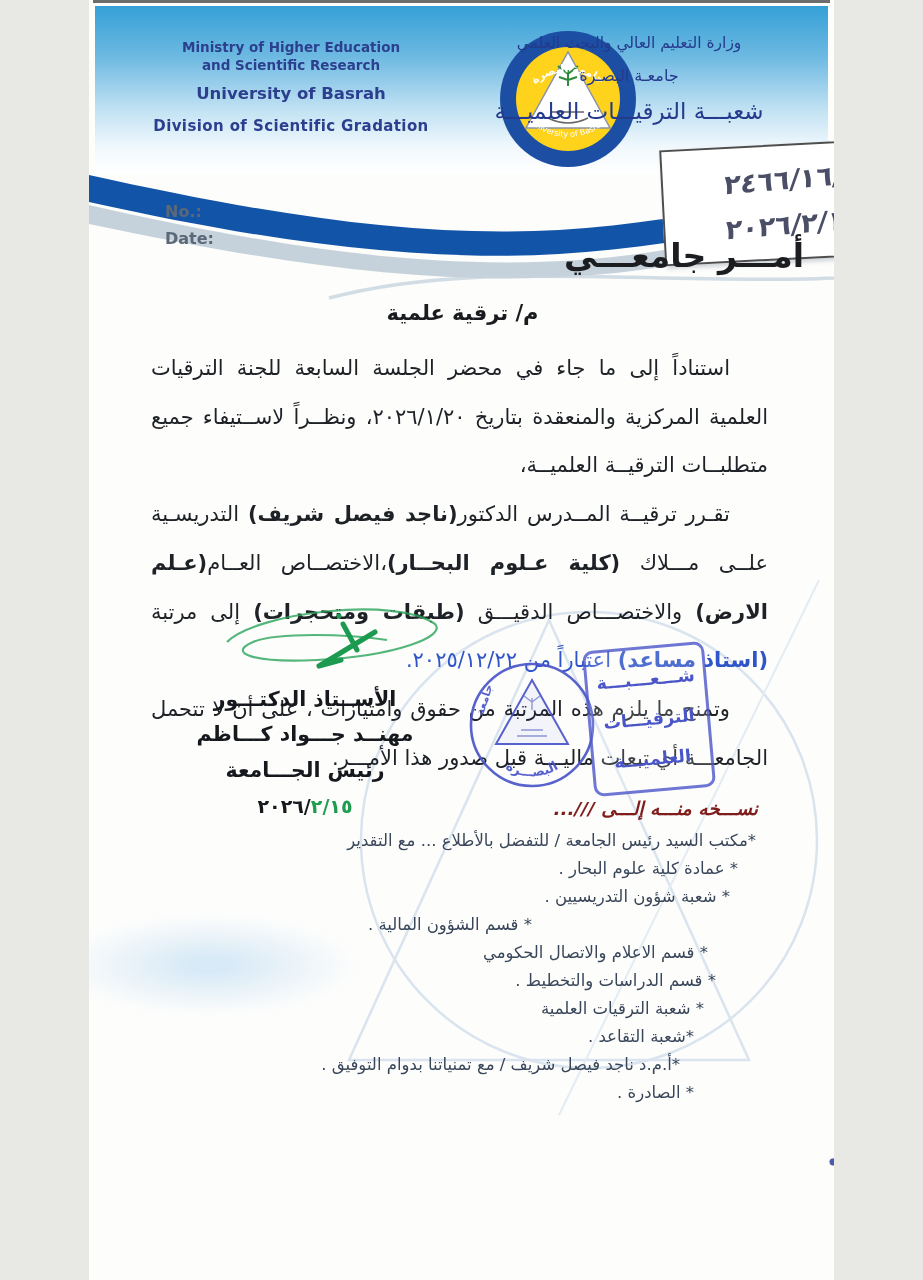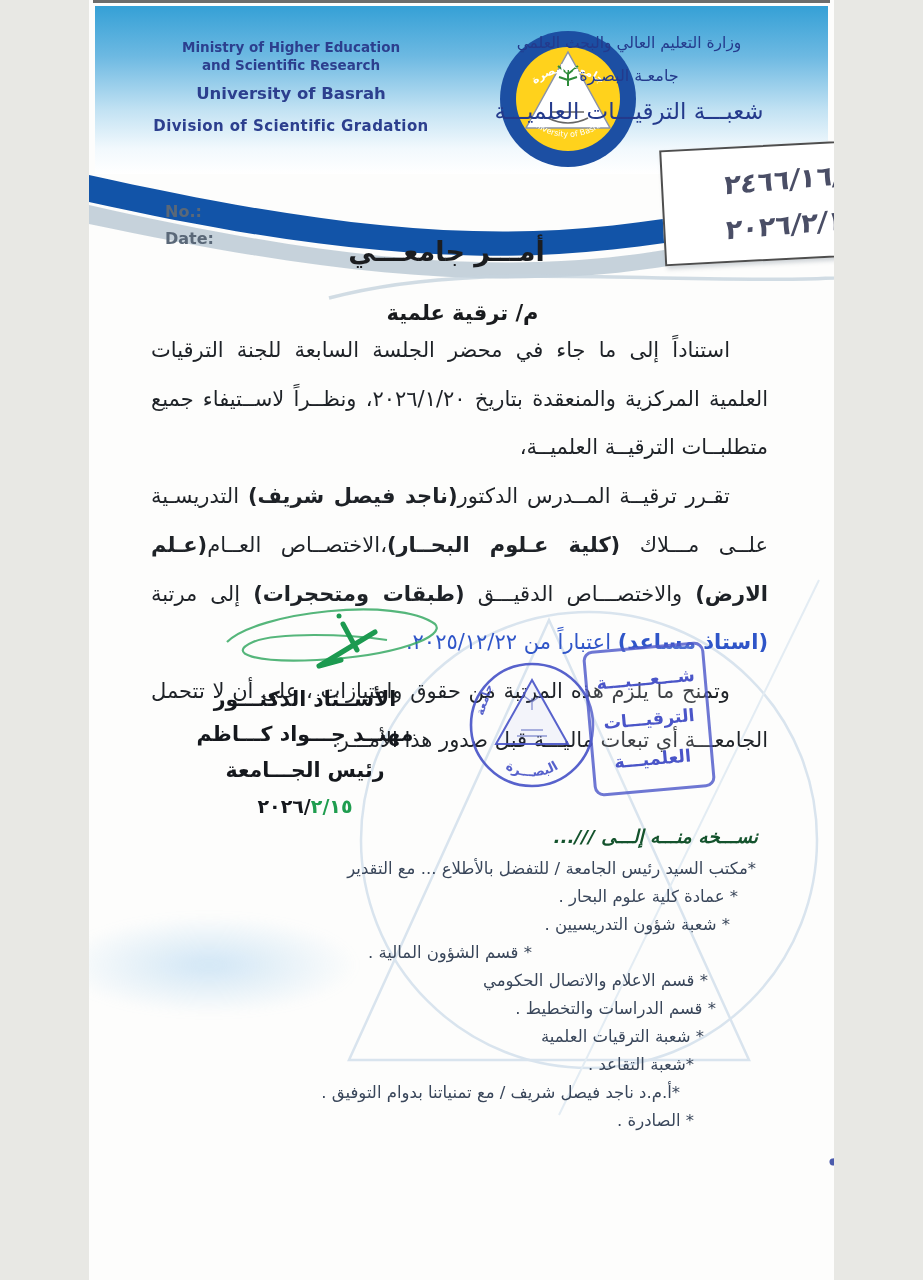--- a/index.html
+++ b/index.html
@@ -32,26 +32,26 @@
   .ref-box{position:absolute;left:573px;top:142px;width:320px;height:116px;
     background:#fff;border:2px solid #4e4e4e;transform:rotate(-3deg);
     box-shadow:2px 3px 4px rgba(70,90,110,.25);direction:rtl;
     display:flex;flex-direction:column;justify-content:space-evenly;padding:4px 10px;box-sizing:border-box;}
   .ref-row{display:flex;align-items:center;gap:8px;}
   .ref-label{font-size:15px;font-weight:bold;color:#2c3560;white-space:nowrap;}
   .ref-value{flex:1;text-align:center;font-size:27px;color:#4a4e66;font-weight:bold;
     transform:rotate(-2deg) skewX(-8deg);letter-spacing:3px;}
   .no-date{position:absolute;left:76px;top:198px;color:#5a6878;font-size:16px;font-weight:bold;line-height:1.7;}
   
-  .doc-title{position:absolute;top:236px;left:0;right:30px;text-align:center;
-    font-size:27px;font-weight:bold;color:#1b1d20;direction:rtl;}
+  .doc-title{position:absolute;top:236px;left:0;right:30px;text-align:right;
+    font-size:33px;font-weight:bold;color:#1b1d20;direction:rtl;}
   .doc-subject{position:absolute;top:301px;left:12px;right:10px;text-align:center;
     font-size:21px;font-weight:bold;color:#191b1e;direction:rtl;}
   
-  .body-text{position:absolute;top:326px;right:66px;left:62px;direction:rtl;
+  .body-text{position:absolute;top:344px;right:66px;left:62px;direction:rtl;
     text-align:justify;font-size:21px;line-height:2.32;color:#1e2227;}
   .body-text p{margin:0;text-indent:38px;}
   .seg-n{}
   .seg-b{font-weight:bold;}
   .seg-blue{color:#2f55c8;}
   .seg-blueb{color:#2f55c8;font-weight:bold;}
   .seg-green{color:#1f9d4f;}
   
   .sig-scribble{position:absolute;left:108px;top:594px;width:260px;height:100px;}
   .sig-block{position:absolute;left:88px;top:682px;width:256px;text-align:center;
@@ -60,21 +60,21 @@
   
   .watermark{position:absolute;left:170px;top:540px;width:590px;height:580px;pointer-events:none;}
   .stamp-circle{position:absolute;left:376px;top:650px;width:134px;height:150px;opacity:.92;}
   .stamp-rect{position:absolute;left:499px;top:646px;width:116px;height:140px;
     border:3px solid rgba(74,85,200,.8);border-radius:10px;transform:rotate(-5deg);
     color:#4a55c8;font-weight:bold;font-size:17.5px;direction:rtl;text-align:center;
     display:flex;flex-direction:column;justify-content:space-evenly;letter-spacing:1px;
     background:rgba(255,255,255,.15);}
   
   .dist{position:absolute;right:76px;top:798px;width:580px;direction:rtl;}
-  .dist-heading{font-size:18.5px;font-weight:bold;font-style:italic;color:#14532d;margin-bottom:8px;margin-top:28px;}
+  .dist-heading{font-size:18.5px;font-weight:bold;font-style:italic;color:#7f1d1d;margin-bottom:8px;}
   .dist-item{font-size:16.5px;color:#39465a;line-height:28px;white-space:nowrap;}
   .dist-items .dist-item:nth-child(1){padding-right:2px;}
   .dist-items .dist-item:nth-child(2){padding-right:20px;}
   .dist-items .dist-item:nth-child(3){padding-right:28px;}
   .dist-items .dist-item:nth-child(4){padding-right:36px;text-align:center;}
   .dist-items .dist-item:nth-child(5){padding-right:50px;}
   .dist-items .dist-item:nth-child(6){padding-right:42px;}
   .dist-items .dist-item:nth-child(7){padding-right:54px;}
   .dist-items .dist-item:nth-child(8){padding-right:64px;}
   .dist-items .dist-item:nth-child(9){padding-right:78px;}

